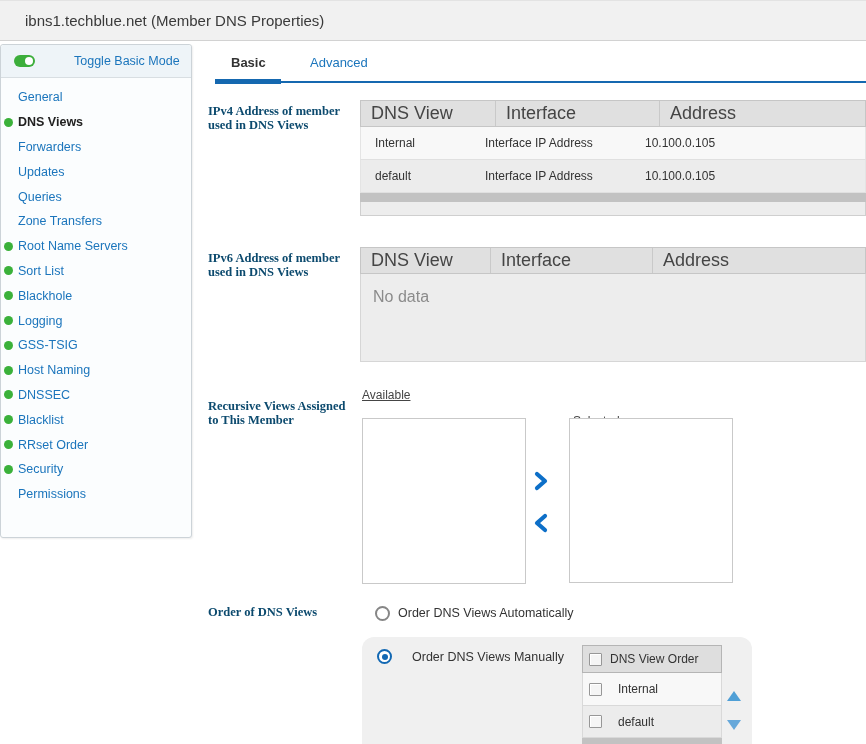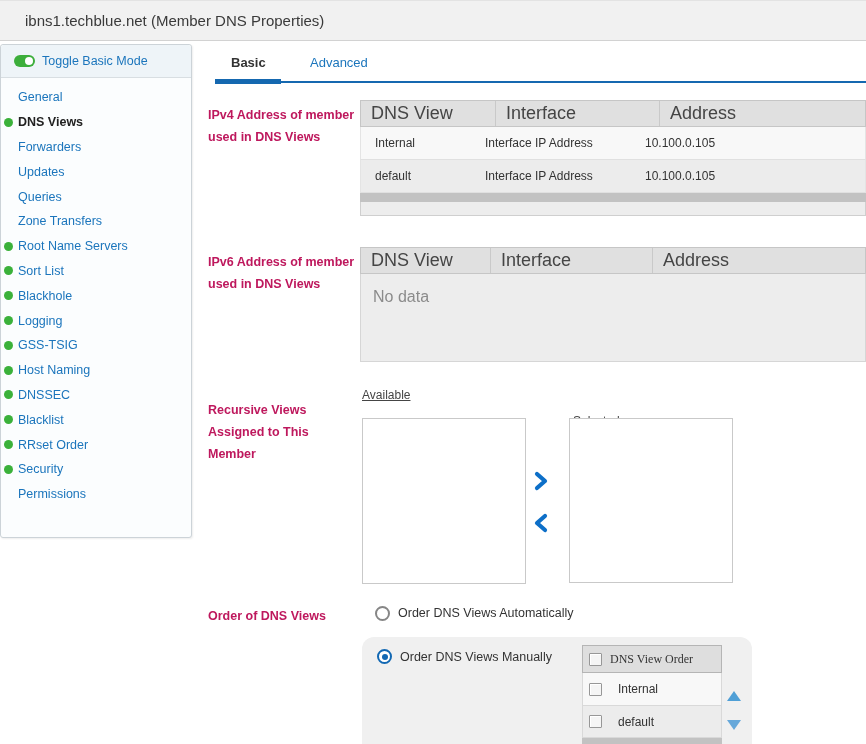--- a/index.html
+++ b/index.html
@@ -18,20 +18,21 @@
   
   .sidebar {
     position:absolute; left:0; top:44px; width:192px; height:494px;
     background:#fbfdfe; border:1px solid #ccd3d8; border-radius:3px;
     box-shadow:1px 1px 2px rgba(0,0,0,.07);
   }
   .toggle-row {
     height:33px; display:flex; align-items:center; padding-left:13px;
     background:#eef4f8; border-bottom:1px solid #d8dee2; border-radius:3px 3px 0 0;
     cursor:pointer;
+    gap:32px;
   }
   .toggle-pill {
     position:relative; width:21px; height:12px; border-radius:6px; background:#3cae3b;
     flex:0 0 auto;
   }
   .toggle-pill::after {
     content:""; position:absolute; right:2px; top:2px; width:8px; height:8px;
     border-radius:50%; background:#fff;
   }
   .toggle-label { margin-left:7px; font-size:12.5px; color:#1b75bc; }
@@ -47,21 +48,21 @@
   }
   
   .tab { position:absolute; top:55px; font-size:13px; cursor:pointer; }
   .tab-basic { left:231px; font-weight:bold; color:#333; }
   .tab-advanced { left:310px; color:#1b75bc; }
   .tab-line-thin { position:absolute; left:215px; right:0; top:81px; height:2px; background:#1568b0; }
   .tab-line-thick { position:absolute; left:215px; top:79px; width:66px; height:5px; background:#1568b0; }
   
   .sec-label {
     position:absolute; left:208px; width:150px;
-    font-size:12.5px; font-weight:bold; color:#be185d; line-height:22px;
+    font-size:12.5px; font-weight:bold; color:#0c4a6e; line-height:14px;font-family:Liberation Serif, serif;
   }
   
   .grid { position:absolute; left:360px; width:506px; }
   .grid-head { display:flex; height:27px; background:#e0e0e0; border:1px solid #c6c6c6; }
   .gh {
     display:flex; align-items:center; padding-left:10px;
     font-size:18px; color:#454545; cursor:pointer;
   }
   .gh + .gh { border-left:1px solid #c9c9c9; }
   .gh.c1 { width:112px; } .gh.c2 { width:164px;margin-left:22px; } .gh.c3 { flex:1; }
@@ -94,21 +95,21 @@
     border-radius:50%; background:#1268b3;
   }
   .radio-label { position:absolute; font-size:12.5px; color:#333; }
   .gray-panel {
     position:absolute; left:362px; top:637px; width:390px; height:120px;
     background:#f0f0f0; border-radius:12px;
   }
   .order-table { position:absolute; left:582px; top:645px; width:140px; }
   .ot-head {
     display:flex; align-items:center; height:28px; padding-left:6px;
-    background:#dedede; border:1px solid #b5b5b5;font-family:Liberation Serif, serif;
+    background:#dedede; border:1px solid #b5b5b5;
   }
   .ot-head .ot-label { margin-left:8px; font-size:12px; color:#333; }
   .ot-row {
     display:flex; align-items:center; padding-left:6px;
     border:1px solid #d9d9d9; border-top:none; cursor:pointer;
   }
   .ot-row .ot-label { margin-left:16px; font-size:12px; color:#333; }
   .ot-row.odd { height:33px; background:#f8f8f8; }
   .ot-row.even { height:32px; background:#ececec; }
   .ot-scrollbar { height:6px; background:#c2c2c2; }
@@ -250,21 +251,21 @@
 <div class="mini-label" style="left:573px; top:400px;margin-top:14px;">Selected</div>
 <div class="listbox" style="left:569px; top:418px; height:165px;"></div>
 
 <div class="sec-label" style="top:605px;">Order of DNS Views</div>
 
 <div class="radio" style="left:375px; top:606px;"></div>
 <div class="radio-label" style="left:398px; top:606px;">Order DNS Views Automatically</div>
 
 <div class="gray-panel"></div>
 <div class="radio checked" style="left:377px; top:649px;"></div>
-<div class="radio-label" style="left:400px; top:650px;">Order DNS Views Manually</div>
+<div class="radio-label" style="left:412px; top:650px;">Order DNS Views Manually</div>
 
 <div class="order-table">
   <div class="ot-head">
     <span class="checkbox"></span>
     <span class="ot-label">DNS View Order</span>
   </div>
   <div class="ot-row odd">
     <span class="checkbox"></span>
     <span class="ot-label">Internal</span>
   </div>

